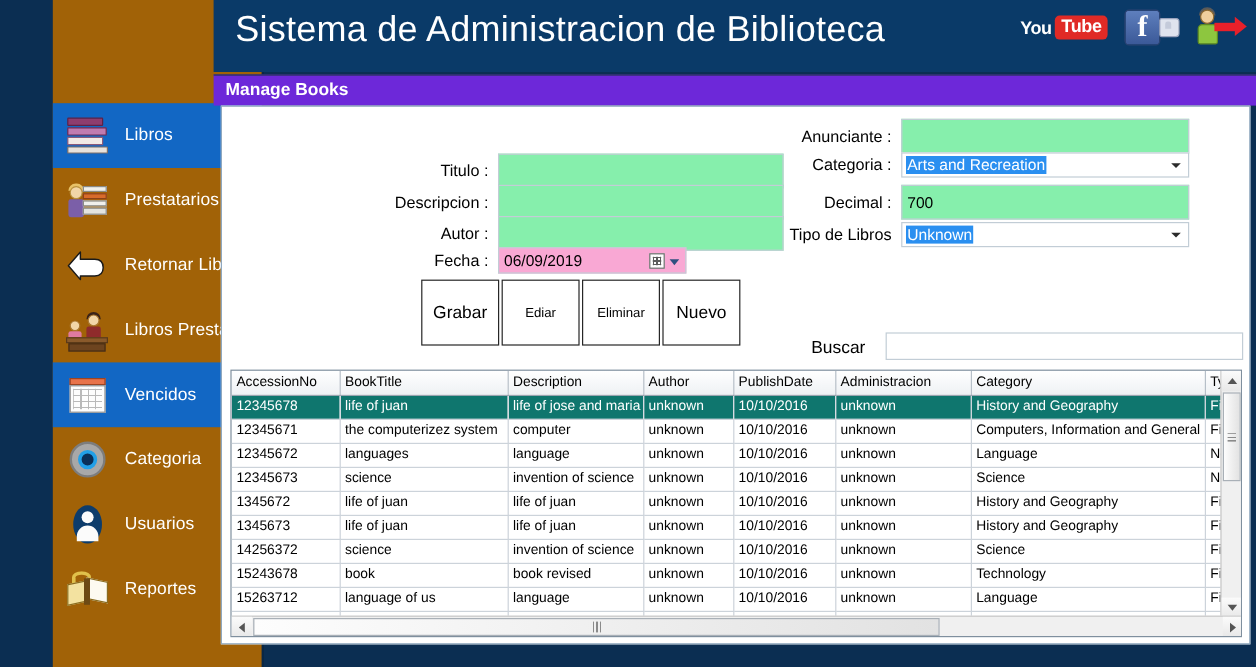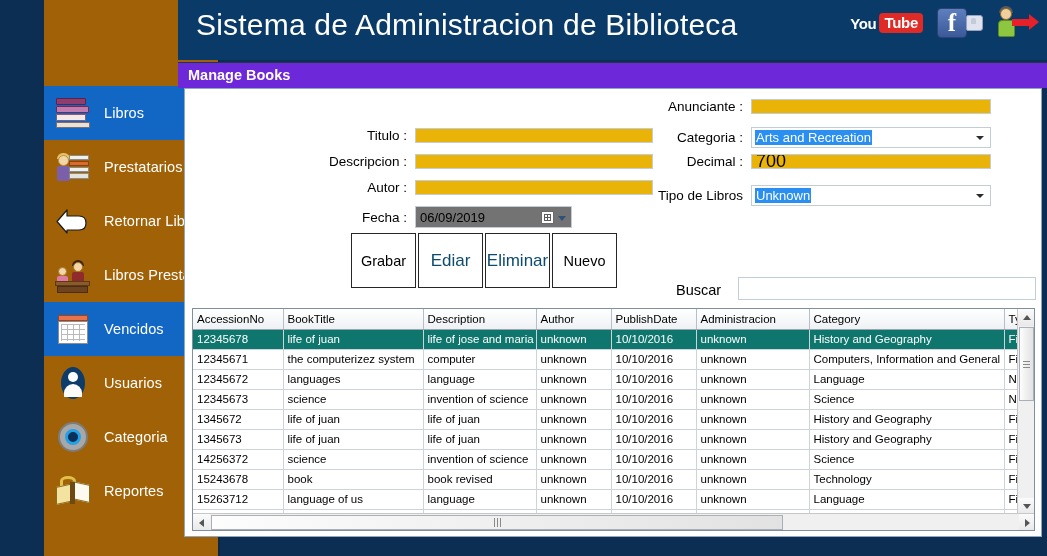--- a/index.html
+++ b/index.html
@@ -186,24 +186,24 @@
   }
 
   
   .frow { position: absolute; display: flex; align-items: center; }
   .flabel {
     color: #000; font-size: 13.5px;
     text-align: right; white-space: nowrap;
   }
   .finput {
     border: 1px solid #c2cdd6;
-    background: #eab308;
-    height: 15px;
+    background: #86efac;
+    height: 29px;
     font-family: "Liberation Sans", sans-serif;
-    font-size: 18px;
+    font-size: 13px;
     color: #000;
     padding: 0 4px;
     outline: none;
   }
   .finput.focused { border: 1px solid #7fa8cc; }
 
   .combo {
     position: relative;
     height: 21px;
     border: 1px solid #c2cdd6;
@@ -222,21 +222,21 @@
     width: 0; height: 0;
     border-left: 4px solid transparent;
     border-right: 4px solid transparent;
     border-top: 4px solid #2b2b2b;
   }
 
   .datebox {
     position: relative;
     width: 157px; height: 22px;
     border: 1px solid #c2cdd6;
-    background: #737373;
+    background: #f9a8d4;
   }
   .datebox .dval { position: absolute; left: 4px; top: 3px; font-size: 13px; color: #000; }
   .datebox .cal {
     position: absolute; right: 17px; top: 4px;
     width: 13px; height: 13px;
     background: #fdfdfd; border: 1px solid #6b6b6b;
   }
   .datebox .cal::before {
     content: ""; position: absolute; inset: 2px;
     background:
@@ -255,21 +255,21 @@
   .btnrow { position: absolute; left: 350px; top: 232px; display: flex; gap: 2px; }
   .abtn {
     width: 65px; height: 55px;
     background: #ffffff;
     border: 1px solid #262626;
     font-family: "Liberation Sans", sans-serif;
     font-size: 14.5px;
     color: #000000;
     cursor: pointer;
   }
-  .abtn.disabled { color: #0c4a6e; cursor: default; font-size: 17px; }
+  .abtn.disabled { color: #000000; cursor: default; font-size: 11px; }
 
   
   .grid-wrap {
     position: absolute; left: 7px; top: 219px;
     width: 843px; height: 223px;
     border: 1px solid #7f8f9e;
     background: #fff;
     overflow: hidden;
   }
   .grid-scrollarea {
@@ -398,34 +398,34 @@
 
     <div class="side-item active">
       <span class="side-ico ico-cal">
         <i class="top"></i>
           <i class="grid"></i>
       </span>
       <span class="side-label">Vencidos</span>
     </div>
 
     <div class="side-item">
+      <span class="side-ico ico-gear">
+        <i class="g"></i>
+          <i class="c"></i>
+      </span>
+      <span class="side-label">Categoria</span>
+    </div>
+
+    <div class="side-item">
       <span class="side-ico ico-user">
         <i class="oval"></i>
           <i class="h"></i>
           <i class="bd"></i>
       </span>
       <span class="side-label">Usuarios</span>
-    </div>
-
-    <div class="side-item">
-      <span class="side-ico ico-gear">
-        <i class="g"></i>
-          <i class="c"></i>
-      </span>
-      <span class="side-label">Categoria</span>
     </div>
 
     <div class="side-item">
       <span class="side-ico ico-report">
         <i class="rb"></i>
           <i class="lft"></i>
           <i class="rgt"></i>
           <i class="bnd"></i>
       </span>
       <span class="side-label">Reportes</span>

